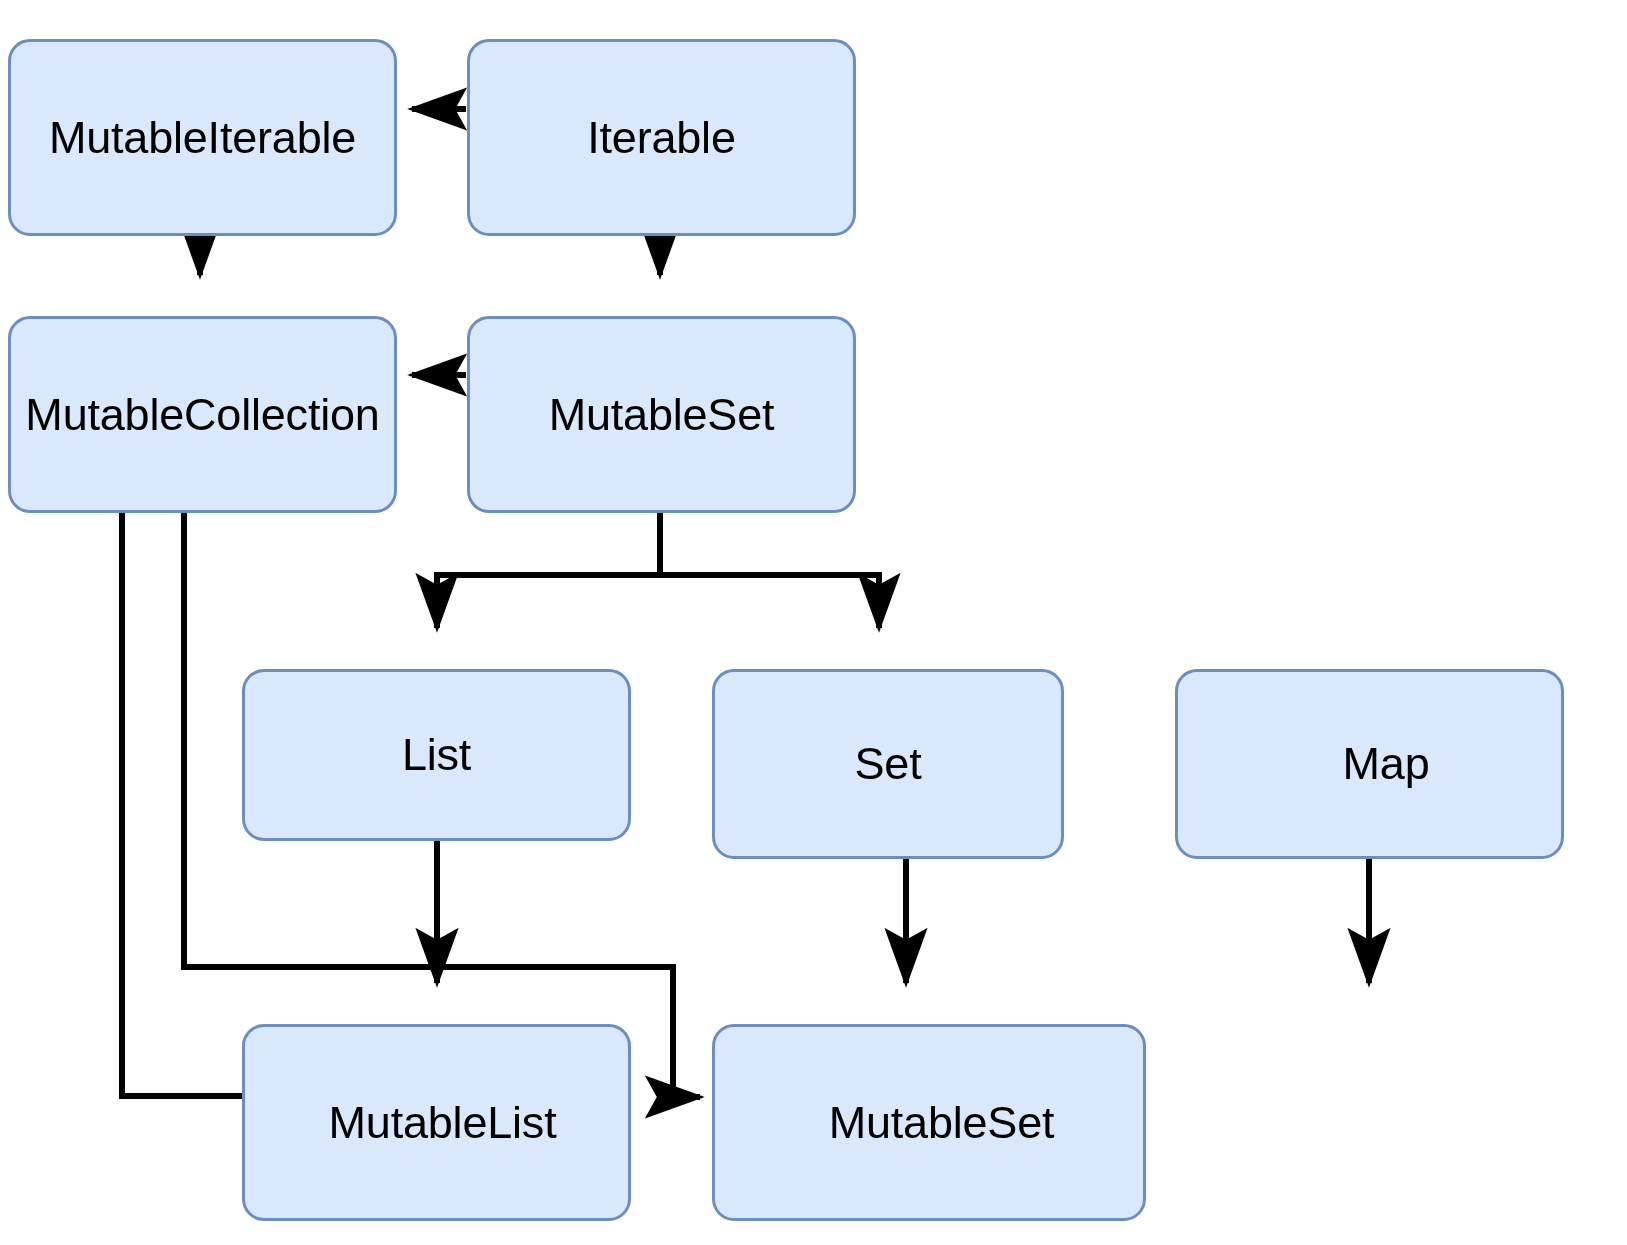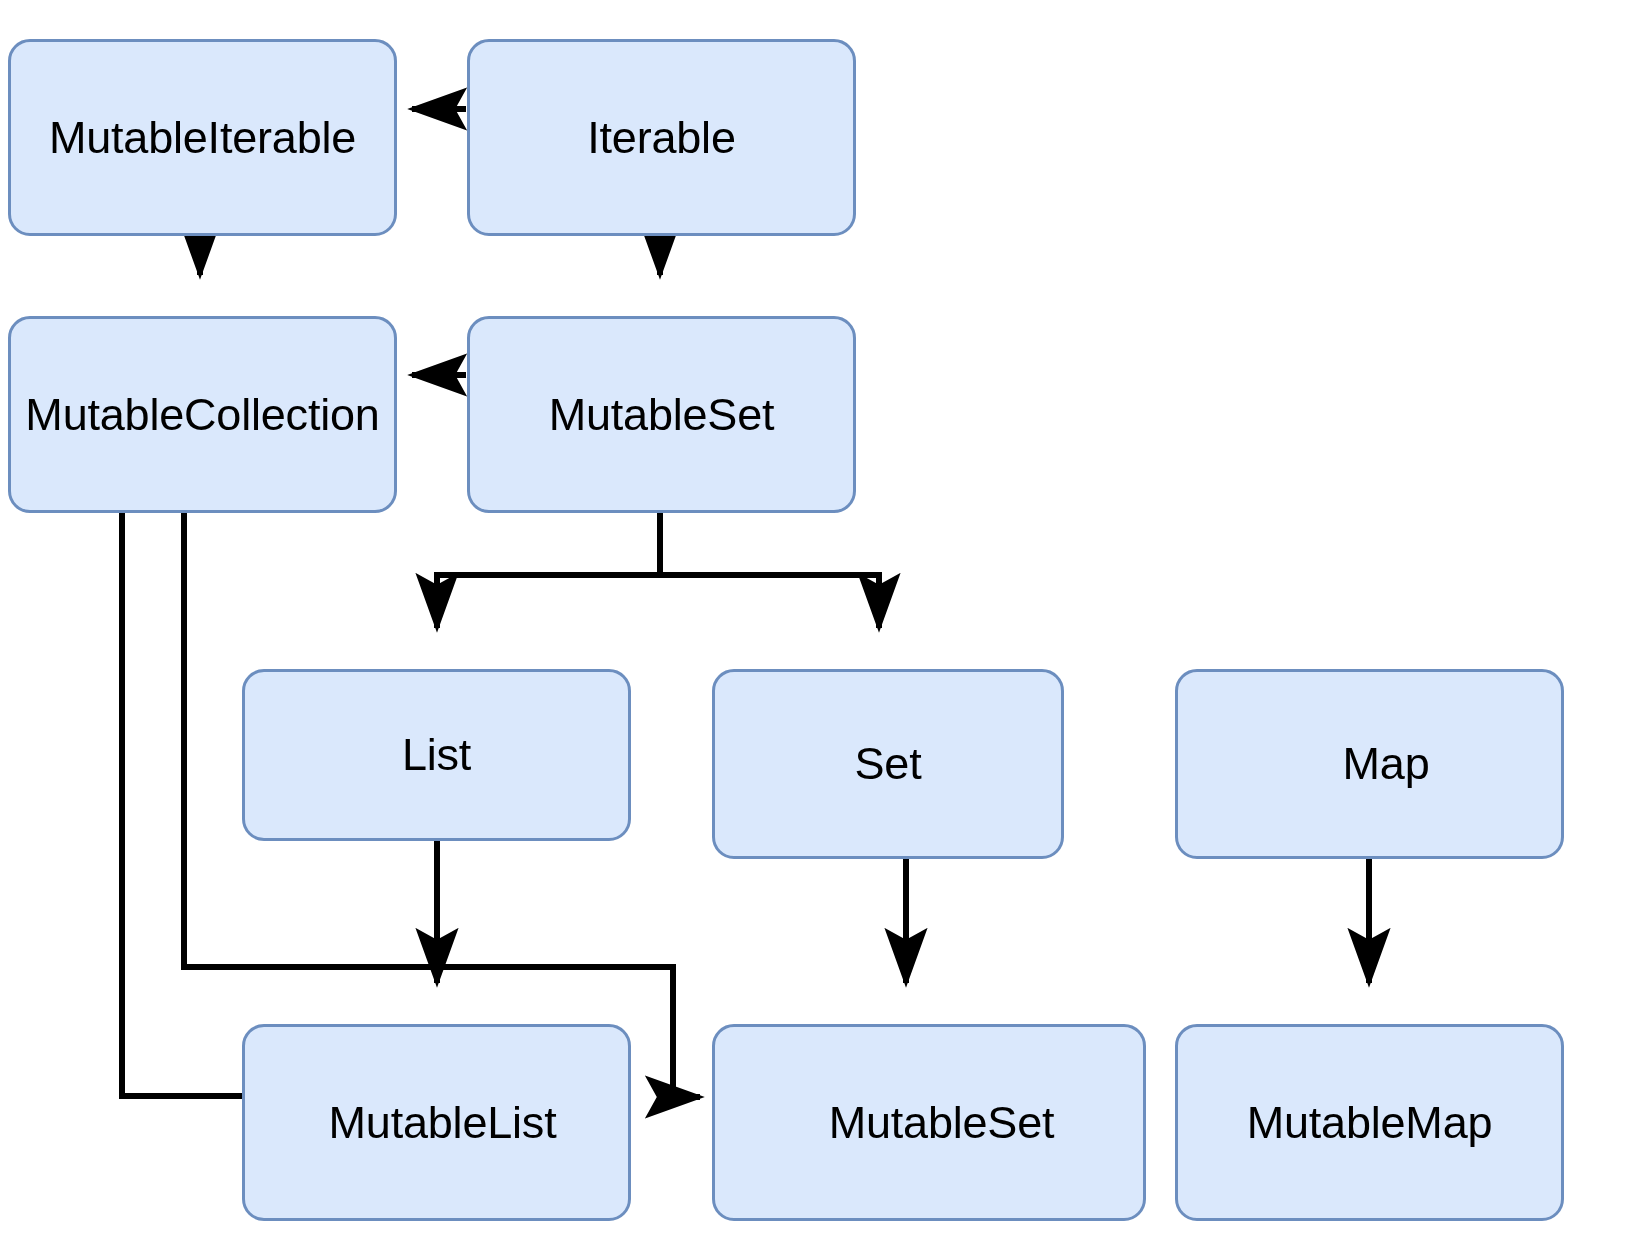--- a/index.html
+++ b/index.html
@@ -128,17 +128,14 @@
   </div>
 
   <div class="node" id="node-mutablelist">
     <span class="node-label">MutableList</span>
   </div>
 
   <div class="node" id="node-mutableset">
     <span class="node-label">MutableSet</span>
   </div>
 
-  <div class="node" id="node-mutablemap">
-    <span class="node-label">MutableMap</span>
-  </div>
 
 </div>
 
 </body></html>

